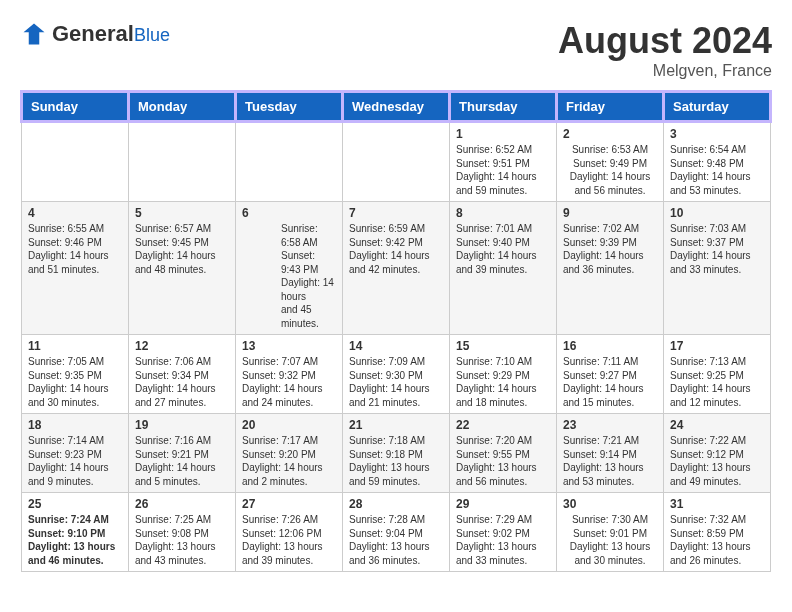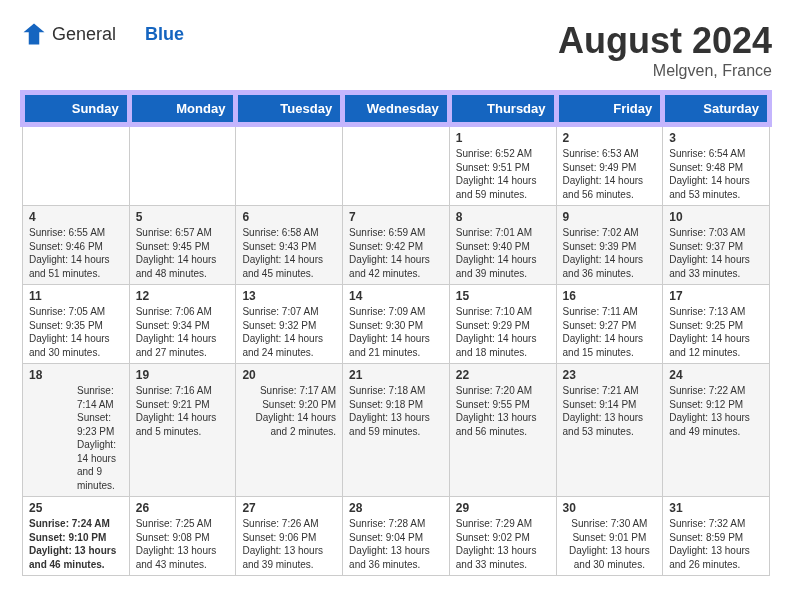--- a/index.html
+++ b/index.html
@@ -14,22 +14,22 @@
       display: flex;
       justify-content: space-between;
       align-items: flex-start;
       margin-bottom: 10px;
     }
     .logo {
       display: flex;
       align-items: center;
       gap: 4px;
     }
-    .logo-text-general { font-size: 18px; font-weight: normal; color: #333; }
-    .logo-text-blue { font-size: 18px; font-weight: bold; color: #1565c0; padding-left: 29px; }
+    .logo-text-general { font-size: 22px; font-weight: bold; color: #333; }
+    .logo-text-blue { font-size: 18px; font-weight: normal; color: #1565c0; }
     .logo-icon {
       width: 28px;
       height: 28px;
     }
     .title-block {
       text-align: right;
     }
     .month-year {
       font-size: 36px;
       font-weight: bold;
@@ -40,24 +40,24 @@
       color: #555;
     }
     .calendar {
       width: 100%;
       border-collapse: collapse;
       border: 1px solid #ccc;
     }
     .calendar th {
       background-color: #1565c0;
       color: #fff;
-      text-align: right;
+      text-align: left;
       padding: 6px 8px;
       font-size: 13px;
-      border: 5px solid #c4b5fd;
+      border: 3px solid #c4b5fd;
     }
     .calendar td {
       vertical-align: top;
       border: 1px solid #ccc;
       padding: 4px 6px;
       width: calc(100% / 7);
       min-height: 80px;
       font-size: 10.5px;
       color: #333;
       background: #fff;
@@ -117,21 +117,21 @@
         <td class="empty-cell"></td>
         <td>
           <div class="day-num">1</div>
           <div class="day-info" style="white-space: pre-line;">Sunrise: 6:52 AM
 Sunset: 9:51 PM
 Daylight: 14 hours
 and 59 minutes.</div>
         </td>
         <td>
           <div class="day-num">2</div>
-          <div class="day-info" style="white-space: pre-line;">Sunrise: 6:53 AM
+          <div class="day-info" style="white-space: pre-line; text-align: center;">Sunrise: 6:53 AM
 Sunset: 9:49 PM
 Daylight: 14 hours
 and 56 minutes.</div>
         </td>
         <td>
           <div class="day-num">3</div>
           <div class="day-info" style="white-space: pre-line;">Sunrise: 6:54 AM
 Sunset: 9:48 PM
 Daylight: 14 hours
 and 53 minutes.</div>
@@ -147,21 +147,21 @@
         </td>
         <td>
           <div class="day-num">5</div>
           <div class="day-info" style="white-space: pre-line;">Sunrise: 6:57 AM
 Sunset: 9:45 PM
 Daylight: 14 hours
 and 48 minutes.</div>
         </td>
         <td>
           <div class="day-num">6</div>
-          <div class="day-info" style="white-space: pre-line;">Sunrise: 6:58 AM
+          <div class="day-info" style="white-space: pre-line; margin-left: 39px;">Sunrise: 6:58 AM
 Sunset: 9:43 PM
 Daylight: 14 hours
 and 45 minutes.</div>
         </td>
         <td>
           <div class="day-num">7</div>
           <div class="day-info" style="white-space: pre-line;">Sunrise: 6:59 AM
 Sunset: 9:42 PM
 Daylight: 14 hours
 and 42 minutes.</div>
@@ -235,35 +235,35 @@
           <div class="day-num">17</div>
           <div class="day-info" style="white-space: pre-line;">Sunrise: 7:13 AM
 Sunset: 9:25 PM
 Daylight: 14 hours
 and 12 minutes.</div>
         </td>
       </tr>
       <tr>
         <td>
           <div class="day-num">18</div>
-          <div class="day-info" style="white-space: pre-line; margin-left: 48px;">Sunrise: 7:14 AM
+          <div class="day-info" style="white-space: pre-line;">Sunrise: 7:14 AM
 Sunset: 9:23 PM
 Daylight: 14 hours
 and 9 minutes.</div>
         </td>
         <td>
           <div class="day-num">19</div>
           <div class="day-info" style="white-space: pre-line;">Sunrise: 7:16 AM
 Sunset: 9:21 PM
 Daylight: 14 hours
 and 5 minutes.</div>
         </td>
         <td>
           <div class="day-num">20</div>
-          <div class="day-info" style="white-space: pre-line; text-align: right;">Sunrise: 7:17 AM
+          <div class="day-info" style="white-space: pre-line;">Sunrise: 7:17 AM
 Sunset: 9:20 PM
 Daylight: 14 hours
 and 2 minutes.</div>
         </td>
         <td>
           <div class="day-num">21</div>
           <div class="day-info" style="white-space: pre-line;">Sunrise: 7:18 AM
 Sunset: 9:18 PM
 Daylight: 13 hours
 and 59 minutes.</div>
@@ -301,21 +301,21 @@
         <td>
           <div class="day-num">26</div>
           <div class="day-info" style="white-space: pre-line;">Sunrise: 7:25 AM
 Sunset: 9:08 PM
 Daylight: 13 hours
 and 43 minutes.</div>
         </td>
         <td>
           <div class="day-num">27</div>
           <div class="day-info" style="white-space: pre-line;">Sunrise: 7:26 AM
-Sunset: 9:06 PM
+Sunset: 12:06 PM
 Daylight: 13 hours
 and 39 minutes.</div>
         </td>
         <td>
           <div class="day-num">28</div>
           <div class="day-info" style="white-space: pre-line;">Sunrise: 7:28 AM
 Sunset: 9:04 PM
 Daylight: 13 hours
 and 36 minutes.</div>
         </td>

